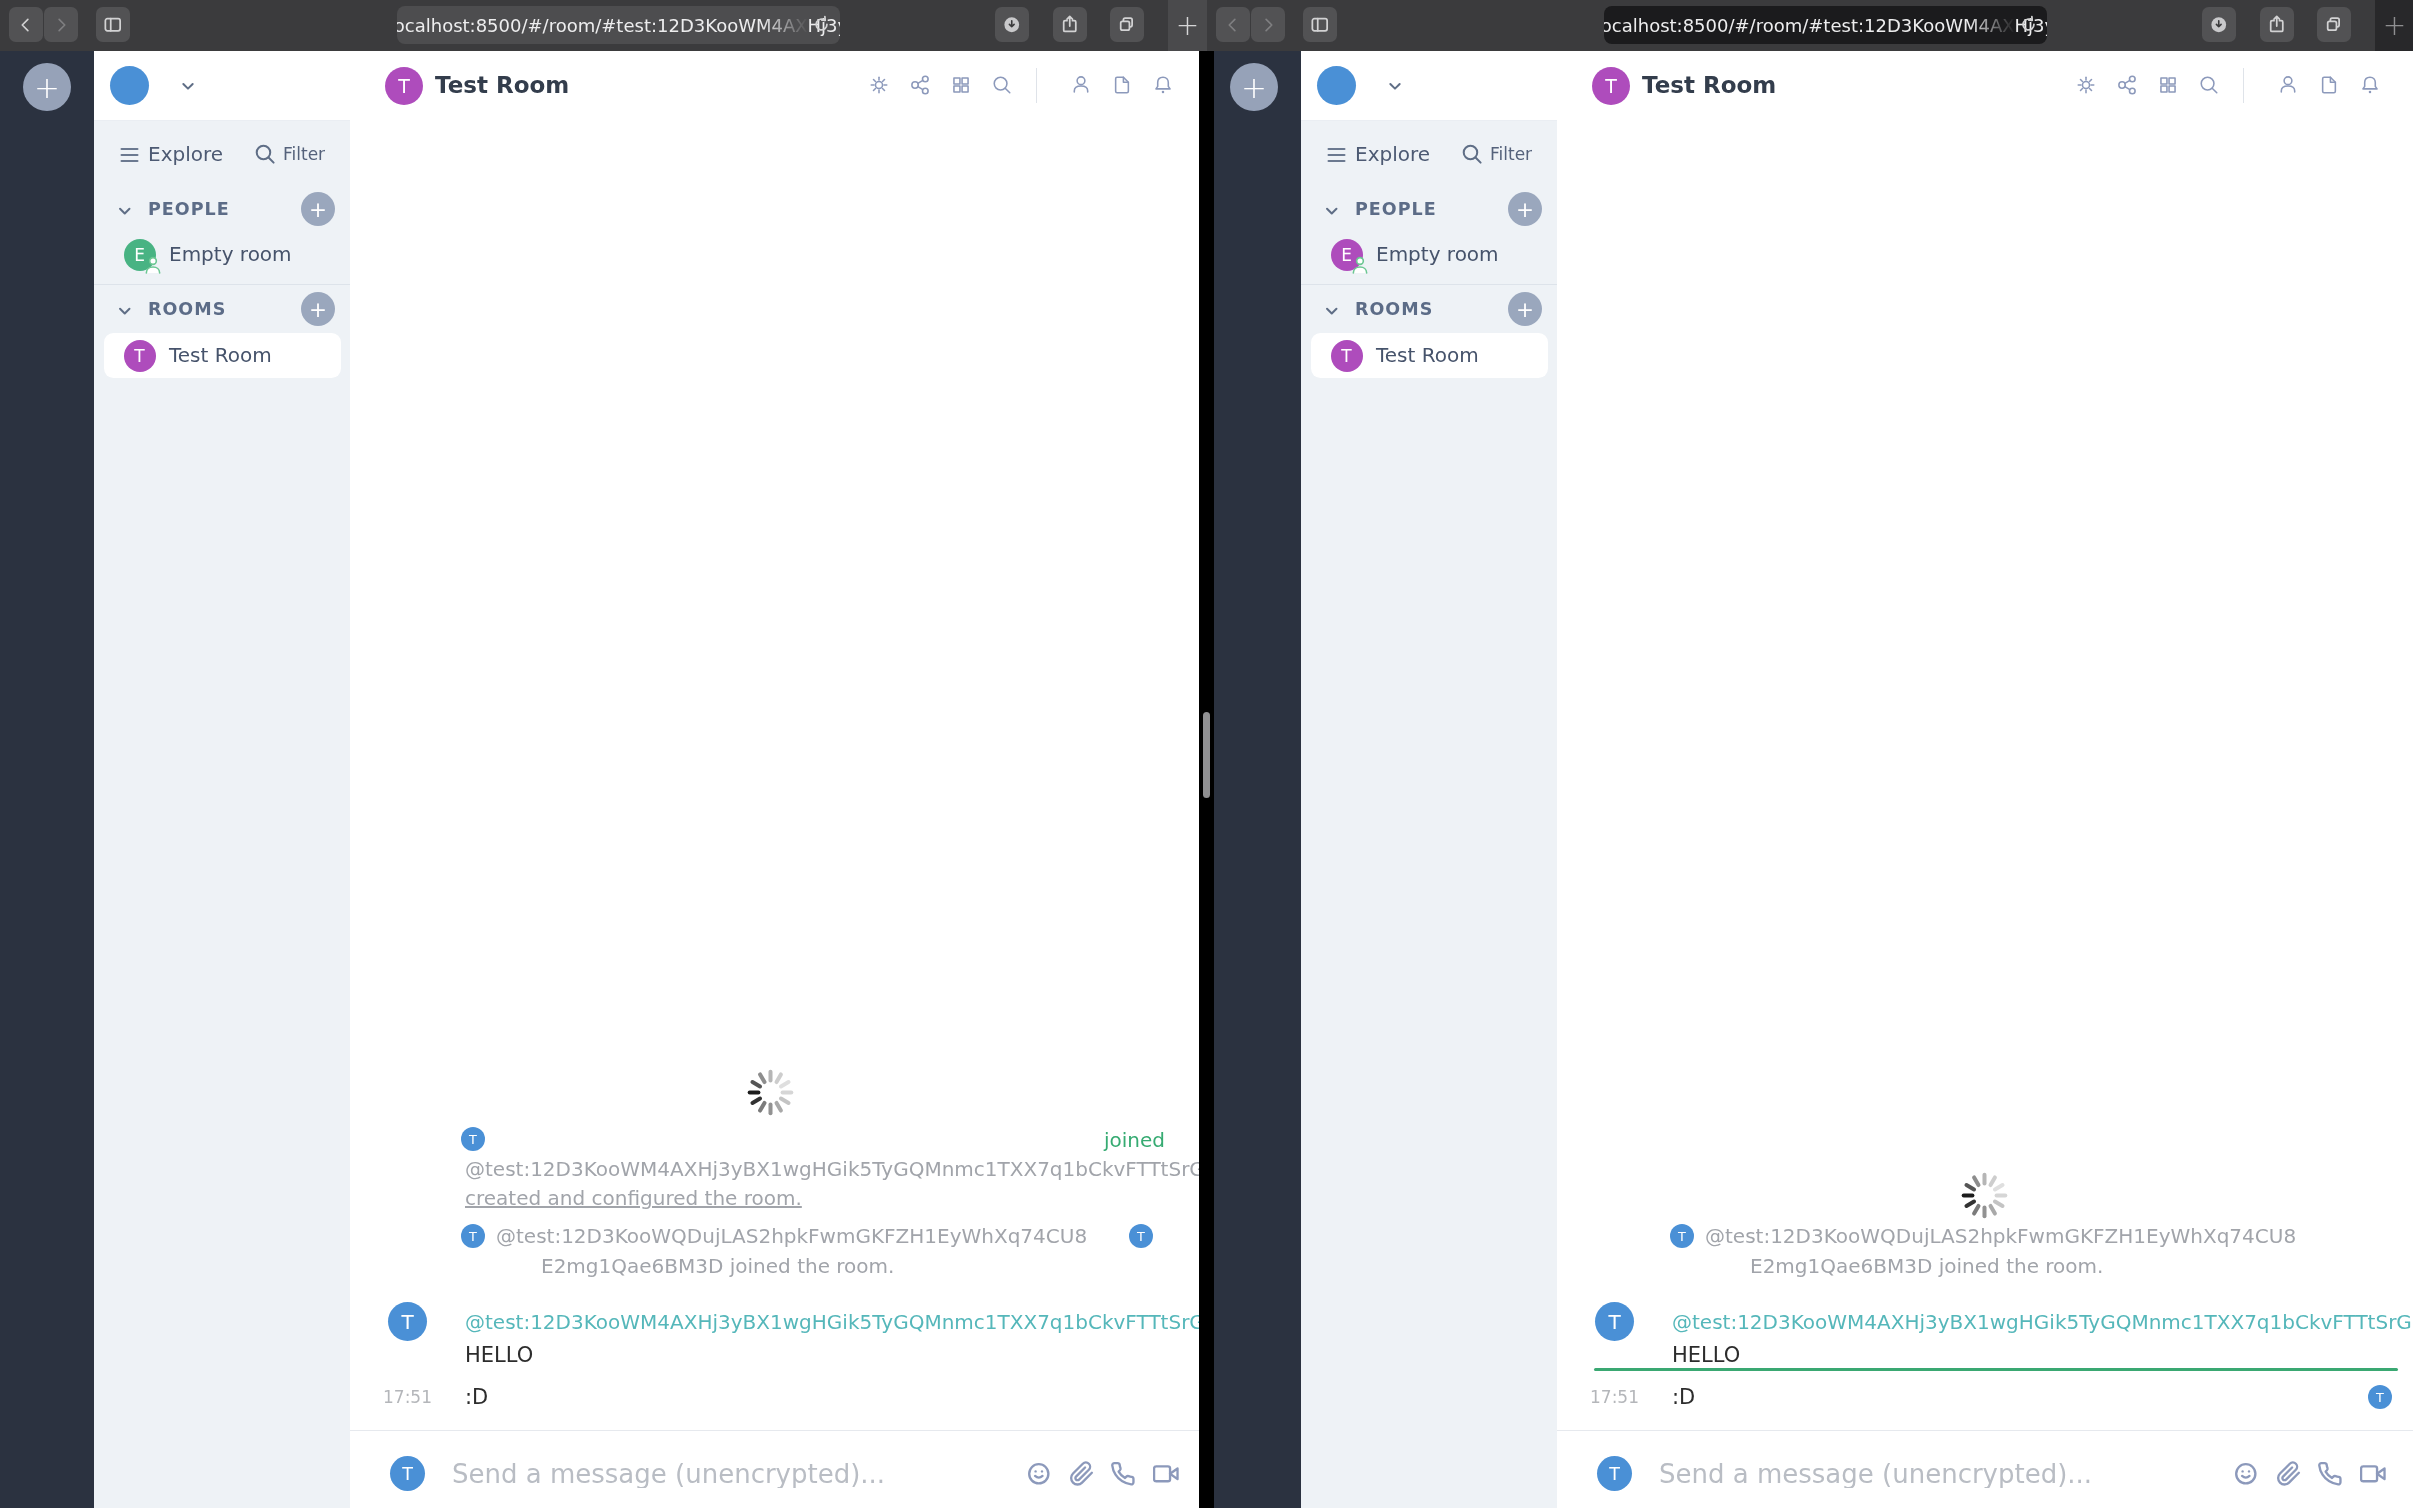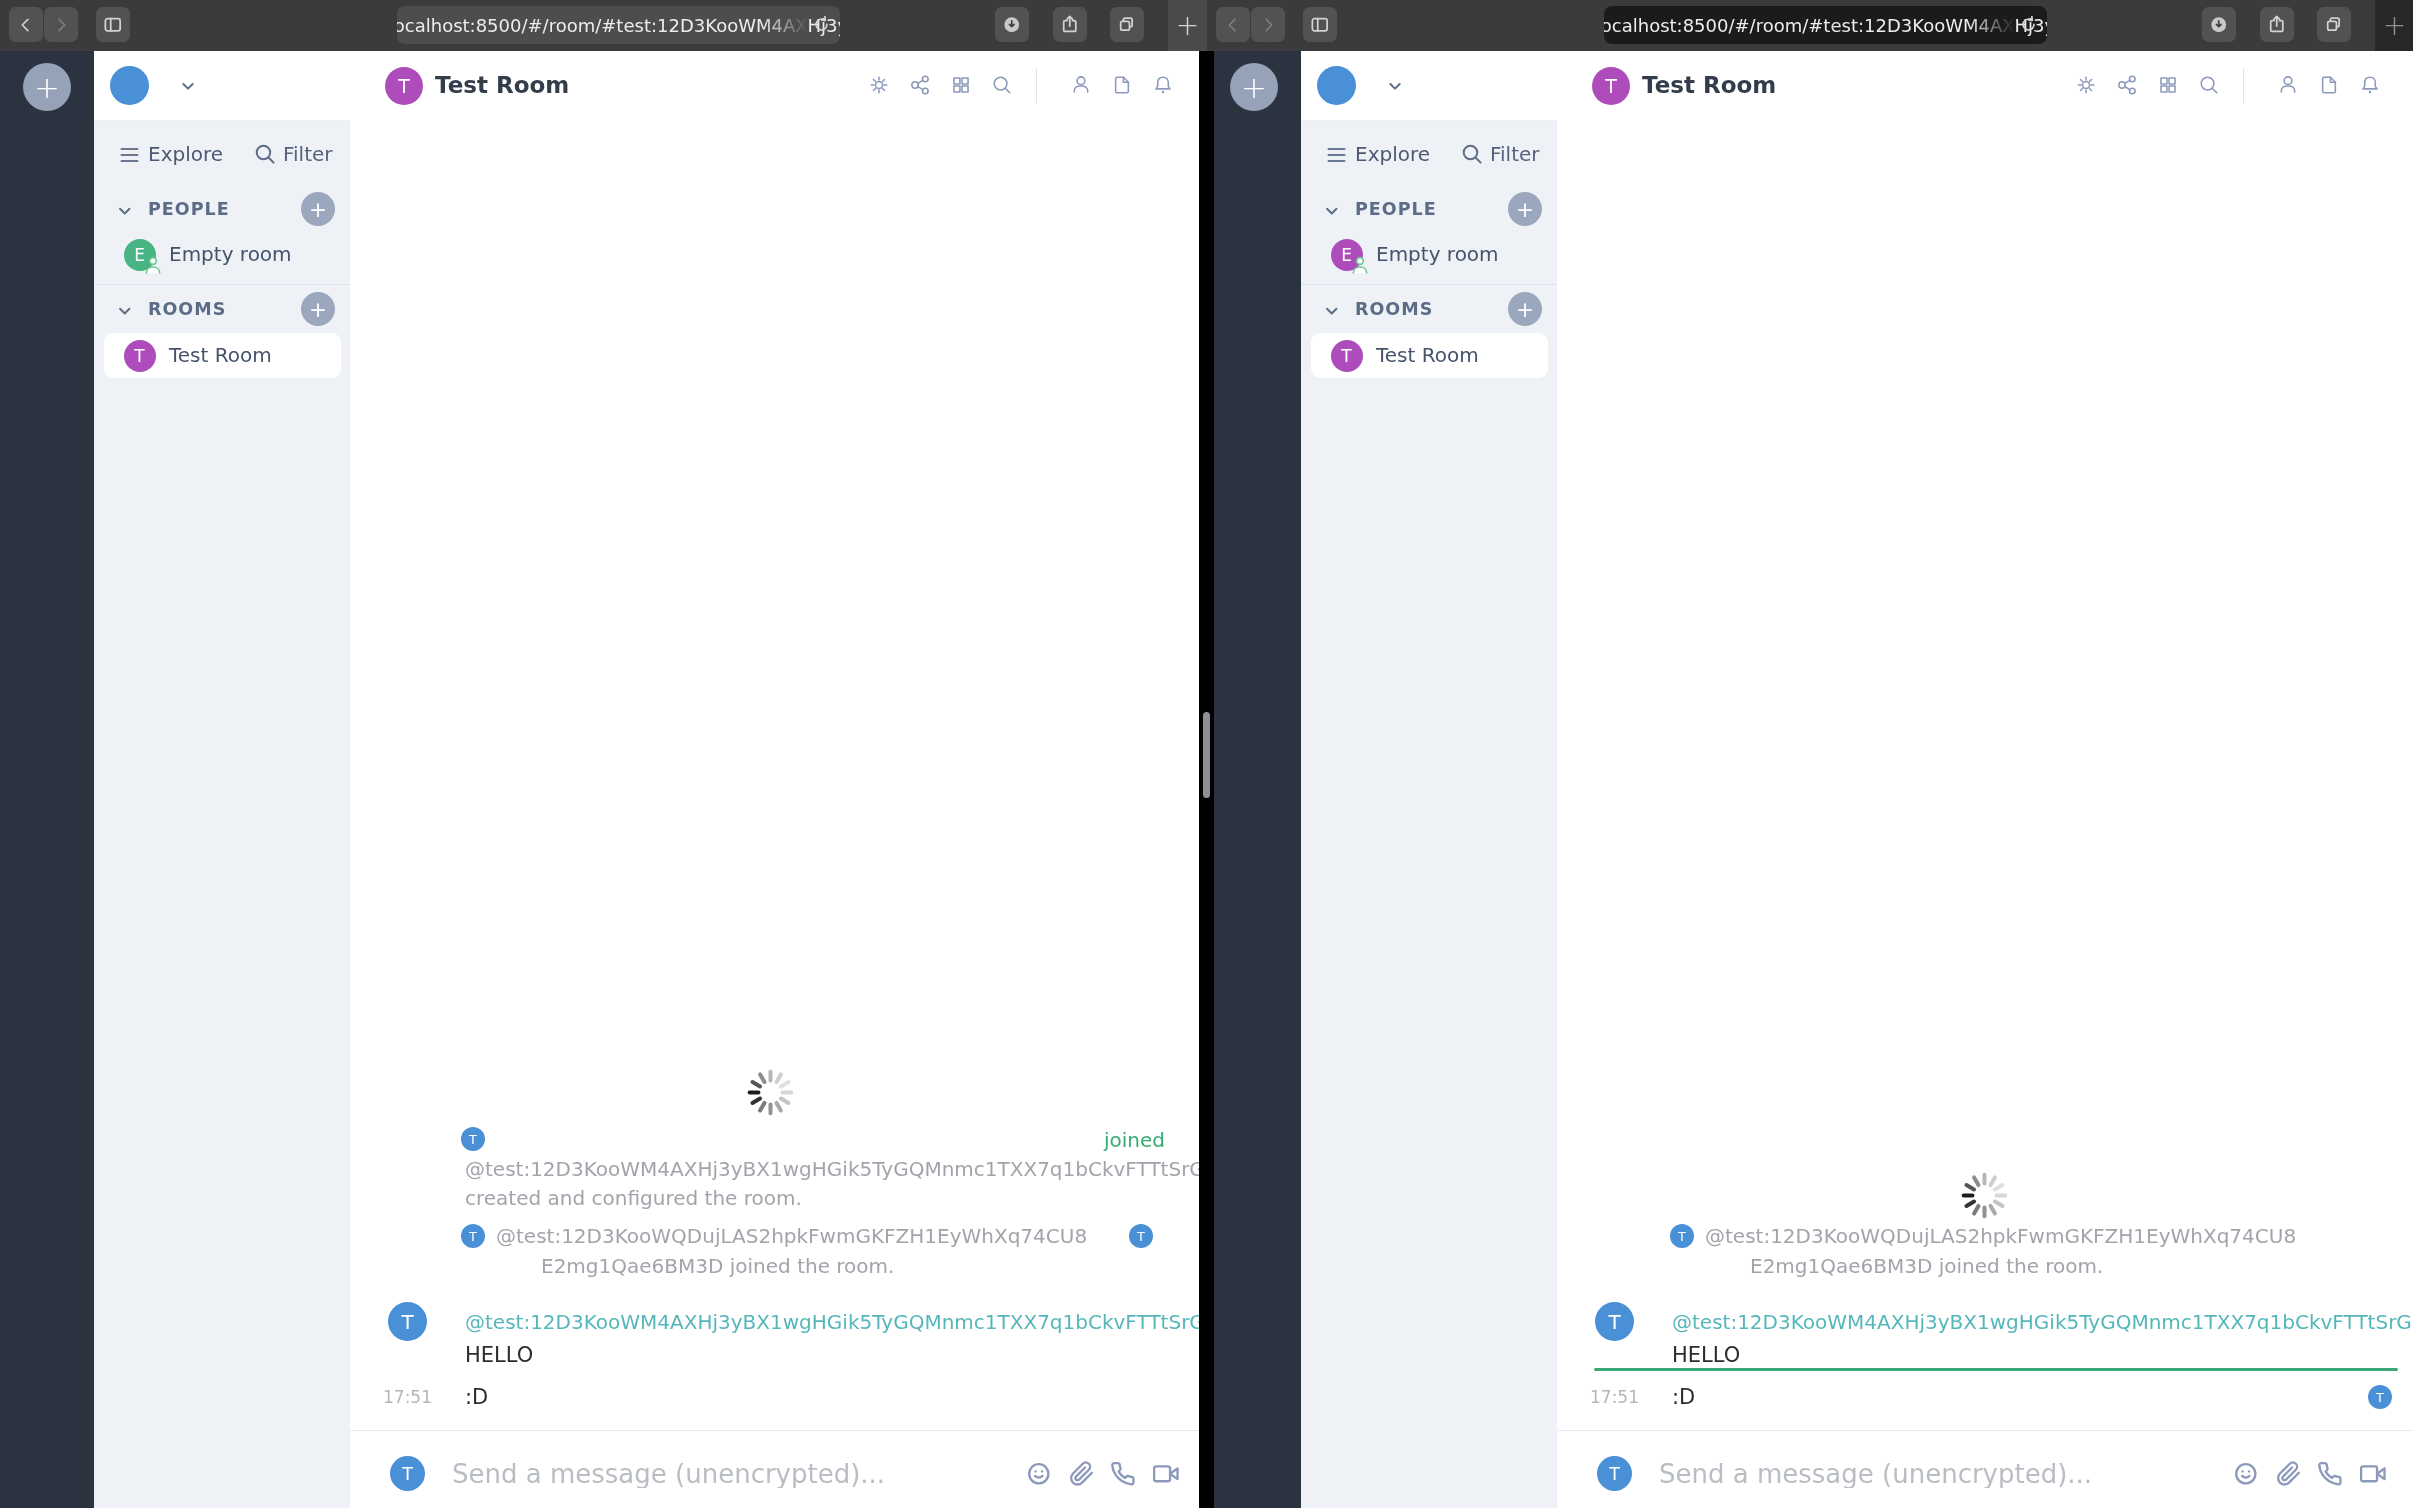--- a/index.html
+++ b/index.html
@@ -47,21 +47,21 @@
   .av-blue{background:#4a90d6;}
   .av-purple{background:#ae4cbc;}
   .av-green{background:#48b383;}
   .avatar-profile{position:absolute;left:110px;top:66px;width:39px;height:39px;}
   .profile-chev{position:absolute;left:178px;top:78px;}
   .explore-ic{position:absolute;left:116px;top:143px;}
   .explore-label{position:absolute;left:148px;top:141px;width:78px;height:27px;overflow:hidden;
                  color:#4d5a73;font-size:20px;line-height:27px;white-space:nowrap;}
   .filter-ic{position:absolute;left:252px;top:141px;}
   .filter-label{position:absolute;left:283px;top:141px;width:59px;height:27px;overflow:hidden;
-                color:#55627b;font-size:20px;line-height:27px;white-space:nowrap;}
+                color:#55627b;font-size:17px;line-height:27px;white-space:nowrap;}
   .sec-chev{position:absolute;left:116px;}
   .sec-label{position:absolute;left:148px;color:#5c6c87;font-size:17.5px;font-weight:600;letter-spacing:1px;line-height:23px;}
   .sec-plus{position:absolute;left:301px;width:34px;height:34px;border-radius:50%;background:#9aa7bd;
             color:#fff;font-size:21.5px;font-weight:400;display:flex;align-items:center;justify-content:center;}
   .chev-people{top:202px;} .lbl-people{top:198px;} .plus-people{top:192px;}
   .chev-rooms{top:302px;} .lbl-rooms{top:298px;} .plus-rooms{top:292px;}
   .side-div{position:absolute;left:94px;top:284px;width:256px;height:1.3px;background:#dde3ea;}
   .tile{position:absolute;left:104px;width:237px;height:45px;border-radius:9.4px;}
   .tile-empty{top:232px;}
   .tile-test{top:333px;background:#fff;}
@@ -90,21 +90,21 @@
   .ev-text{position:absolute;color:#a1a4aa;font-size:20px;line-height:30px;white-space:nowrap;}
   .expand-link{position:absolute;color:#36ab72;font-size:20px;line-height:30px;}
   .sender{position:absolute;color:#55b7ba;font-size:20px;line-height:30px;white-space:nowrap;}
   .msg{position:absolute;color:#2c2c2c;font-size:21px;line-height:30px;white-space:nowrap;}
   .tstamp{position:absolute;color:#b4b6ba;font-size:17px;line-height:24px;}
   .unread-div{position:absolute;left:387px;top:1368px;width:804px;height:3.4px;background:#3aa872;border-radius:2px;}
 
   .win--a .row-expand-av{left:461px;top:1127px;}
   .win--a .expand-link{left:1104px;top:1125px;}
   .win--a .creator1{left:465px;top:1154px;}
-  .win--a .creator2{left:465px;top:1183px;}
+  .win--a .creator2{left:465px;top:1183px;text-decoration:underline;}
   .row-join-av{left:461px;top:1224px;}
   .win--b .row-join-av{left:463px;}
   .join1{left:496px;top:1221px;}
   .join2{left:508px;top:1251px;margin-left:33px;}
   .win--b .join1{left:498px;}
   .win--b .join2{left:510px;}
   .receipt-a{left:1129px;top:1224px;}
   .receipt-b{left:1161px;top:1385px;}
   .msg-avatar{left:388px;top:1302px;}
   .sender-line{left:465px;top:1307px;}

